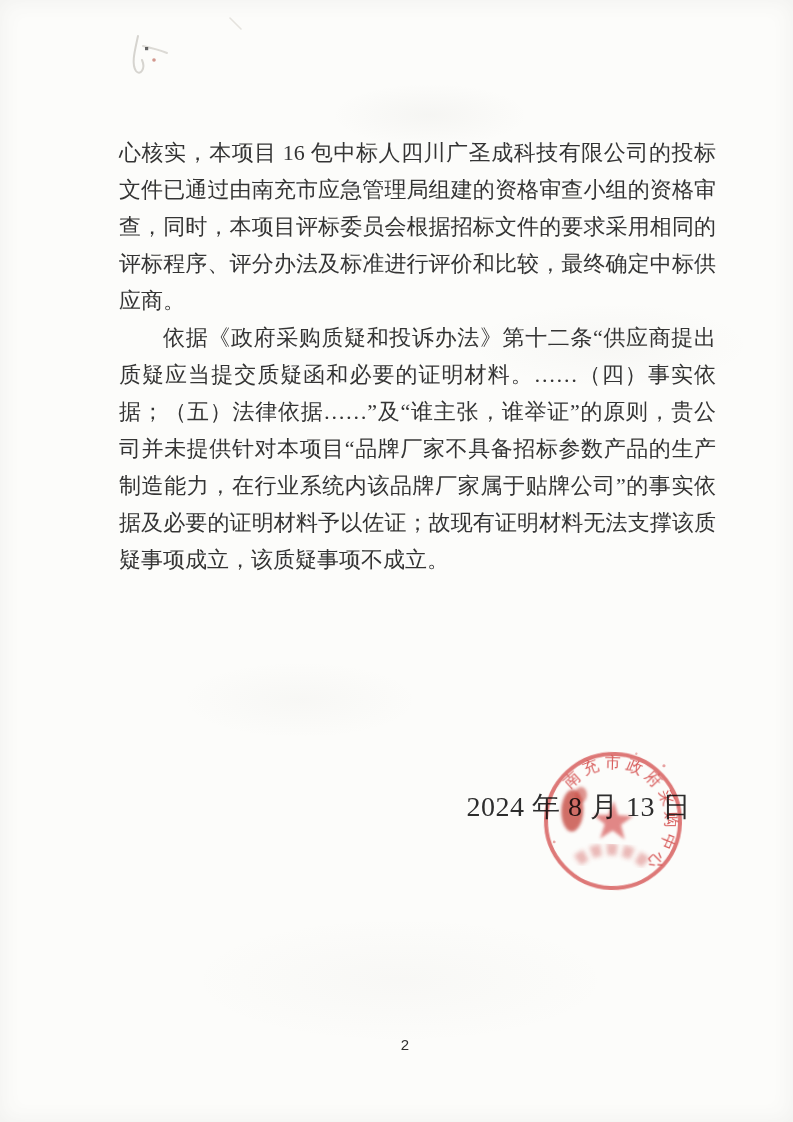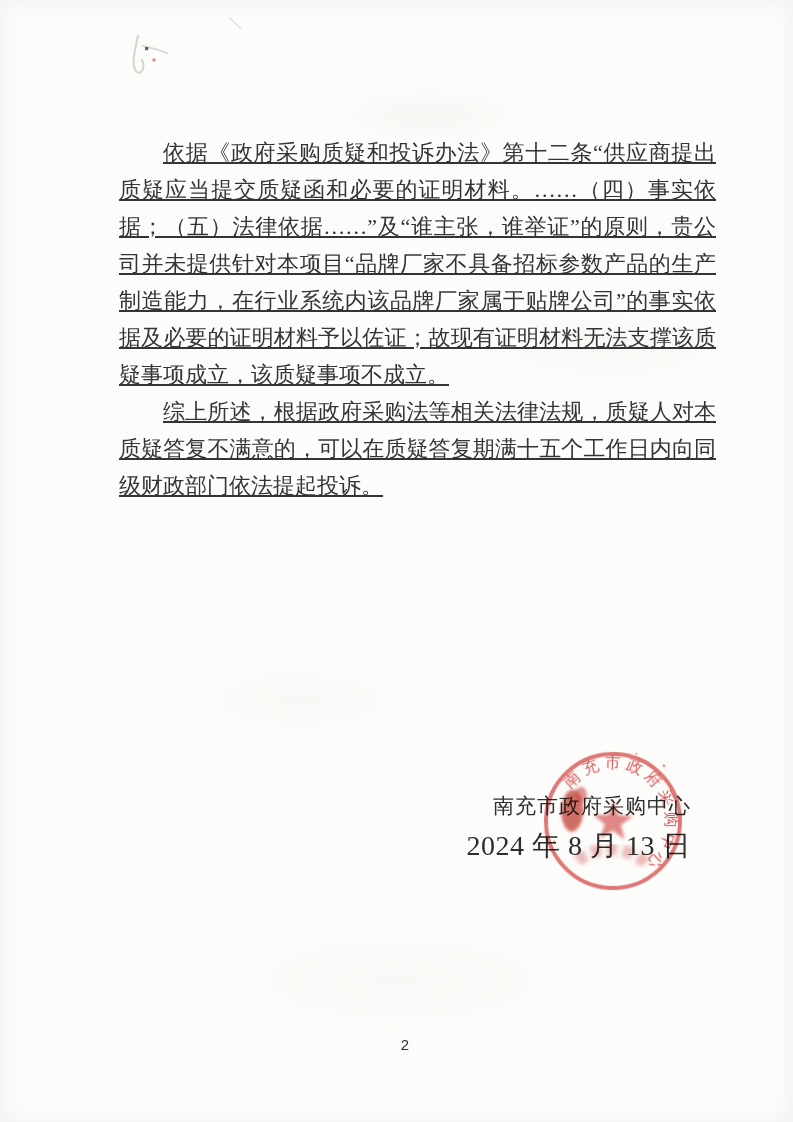--- a/index.html
+++ b/index.html
@@ -21,21 +21,21 @@
     box-shadow: inset 0 0 22px rgba(90,90,80,0.07);
   }
   .scribble { position: absolute; left: 125px; top: 10px; width: 130px; height: 80px; }
   .doc-body {
     position: absolute; left: 119px; top: 134px; width: 597px;
     font-size: 22px; line-height: 37px; color: #343434;
     text-align: justify; text-justify: inter-character;
     letter-spacing: 0;
   }
   .para { margin: 0; }
-  .para.indent { text-indent: 2em; text-decoration: underline; }
+  .para.indent { text-indent: 2em; }
   .sig-block {
     position: absolute; top: 787px; right: 102px;
     text-align: right; color: #2d2d2d;
   }
   .sig-org { font-size: 21px; line-height: 39px; letter-spacing: 1px; }
   .sig-date { font-size: 28px; line-height: 39px; letter-spacing: 0.5px; }
   .stamp {
     position: absolute; left: 538px; top: 746px; width: 150px; height: 150px;
     mix-blend-mode: multiply; opacity: 0.92;
     transform: rotate(2deg);
@@ -57,26 +57,25 @@
 
   <svg class="scribble" viewBox="0 0 130 80" aria-hidden="true">
     <path d="M 13,26 C 10,40 6,54 11,61 C 15,66 21,59 17,50" fill="none" stroke="#b7b3ab" stroke-width="2" stroke-linecap="round" opacity="0.55"></path>
     <path d="M 18,36 C 27,38 37,41 42,43" fill="none" stroke="#bcb8b0" stroke-width="2" stroke-linecap="round" opacity="0.5"></path>
     <rect x="20" y="37" width="3.2" height="3.2" fill="#4a4a4a" opacity="0.85"></rect>
     <circle cx="29" cy="50" r="1.8" fill="#c4756a" opacity="0.75"></circle>
     <path d="M 105,8 L 116,19" fill="none" stroke="#c9c5bd" stroke-width="1.6" stroke-linecap="round" opacity="0.45"></path>
   </svg>
 
   <main class="doc-body">
+    <p class="para">心核实，本项目 16 包中标人四川广圣成科技有限公司的投标文件已通过由南充市应急管理局组建的资格审查小组的资格审查，同时，本项目评标委员会根据招标文件的要求采用相同的评标程序、评分办法及标准进行评价和比较，最终确定中标供应商。</p>
     <p class="para indent">依据《政府采购质疑和投诉办法》第十二条“供应商提出质疑应当提交质疑函和必要的证明材料。……（四）事实依据；（五）法律依据……”及“谁主张，谁举证”的原则，贵公司并未提供针对本项目“品牌厂家不具备招标参数产品的生产制造能力，在行业系统内该品牌厂家属于贴牌公司”的事实依据及必要的证明材料予以佐证；故现有证明材料无法支撑该质疑事项成立，该质疑事项不成立。</p>
-    <p class="para indent">综上所述，根据政府采购法等相关法律法规，质疑人对本质疑答复不满意的，可以在质疑答复期满十五个工作日内向同级财政部门依法提起投诉。</p>
   </main>
 
   <div class="sig-block">
-    <div class="sig-org">南充市政府采购中心</div>
     <div class="sig-date">2024 年 8 月 13 日</div>
   </div>
 
   <svg class="stamp" viewBox="0 0 150 150" aria-hidden="true">
     <defs>
       <filter id="b05" x="-20%" y="-20%" width="140%" height="140%">
           <feGaussianBlur stdDeviation="0.5"></feGaussianBlur>
         </filter>
       <filter id="b15" x="-40%" y="-40%" width="180%" height="180%">
           <feGaussianBlur stdDeviation="1.5"></feGaussianBlur>

